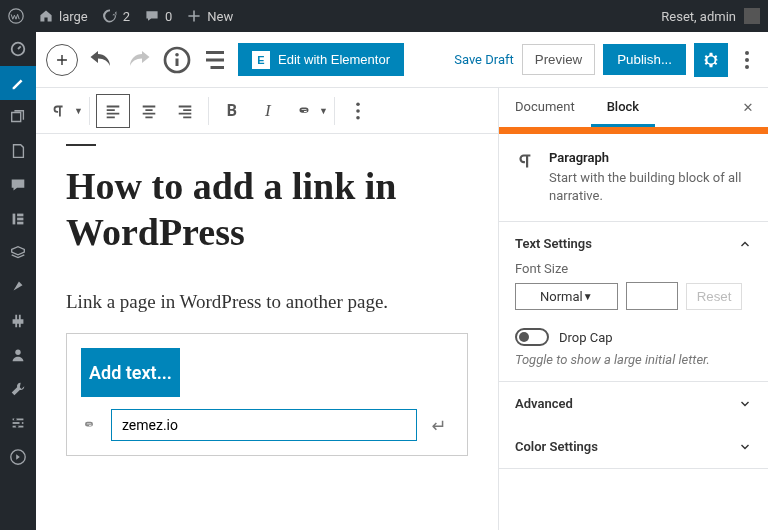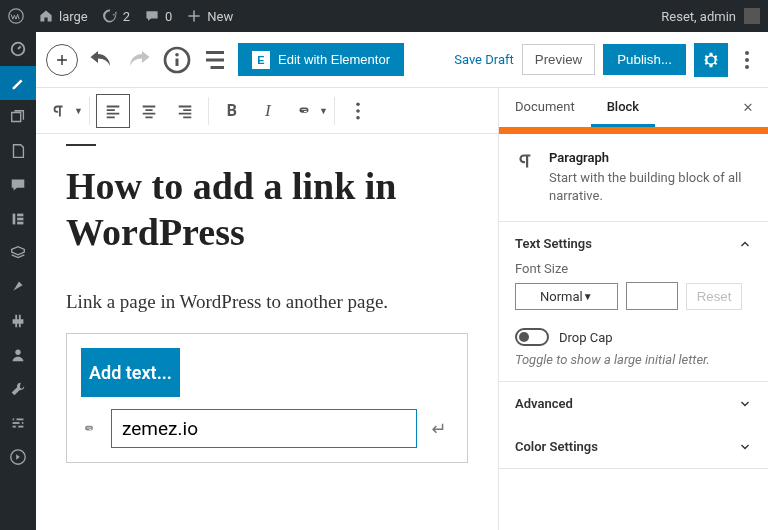--- a/index.html
+++ b/index.html
@@ -44,21 +44,21 @@
 .tb-caret { font-size:9px; margin-left:-4px; color:#555; align-self:center;}
 
 .content { padding: 10px 30px; overflow: auto; flex:1;}
 .hr-short { width: 30px; height: 2px; background: #333; margin-bottom: 18px; }
 .page-title { font-family: Georgia, serif; font-size: 38px; font-weight: bold; line-height: 1.2; color: #222; margin-bottom: 36px; }
 .para { font-family: Georgia, serif; font-size: 19px; color: #333; margin-bottom: 20px; }
 .editing-block { border: 1px solid #ccc; padding: 14px; }
 .add-text-btn { background: #0085ba; color: #fff; padding: 14px 8px; font-size: 18px; font-weight:600; display:inline-block; margin-bottom: 12px;}
 .link-row { display: flex; align-items: center; gap: 8px; }
 .link-row .link-ic { width: 22px; text-align:center; color:#888;}
-.link-input { flex: 1; border: 1px solid #0085ba; padding: 7px 10px; font-size: 19px; font-family: inherit; outline:none;}
+.link-input { flex: 1; border: 1px solid #0085ba; padding: 7px 10px; font-size: 14px; font-family: inherit; outline:none;}
 .link-submit { width:28px; text-align:center; color:#777; cursor:pointer; font-size:18px;}
 
 .sidebar-panel { width: 270px; border-left: 1px solid #e2e4e7; display: flex; flex-direction: column; font-size: 13px; color: #333; overflow:hidden;}
 .panel-tabs { display: flex; border-bottom: 7px solid #f97316; height: 46px; align-items: stretch; }
 .panel-tab { padding: 0 16px; display: flex; align-items: center; cursor: pointer; color: #555; border-bottom: 3px solid transparent;}
 .panel-tab.active { border-bottom: 3px solid #0085ba; color: #222; font-weight:500;}
 .panel-close { margin-left: auto; width: 40px; display:flex; align-items:center; justify-content:center; cursor:pointer; color:#666;}
 .block-desc { padding: 16px; display: flex; gap: 12px; border-bottom: 1px solid #e2e4e7;}
 .block-desc svg{width:22px;height:22px;fill:#555; flex-shrink:0;}
 .block-desc .title{font-weight:600; margin-bottom:4px; color:#222;}

